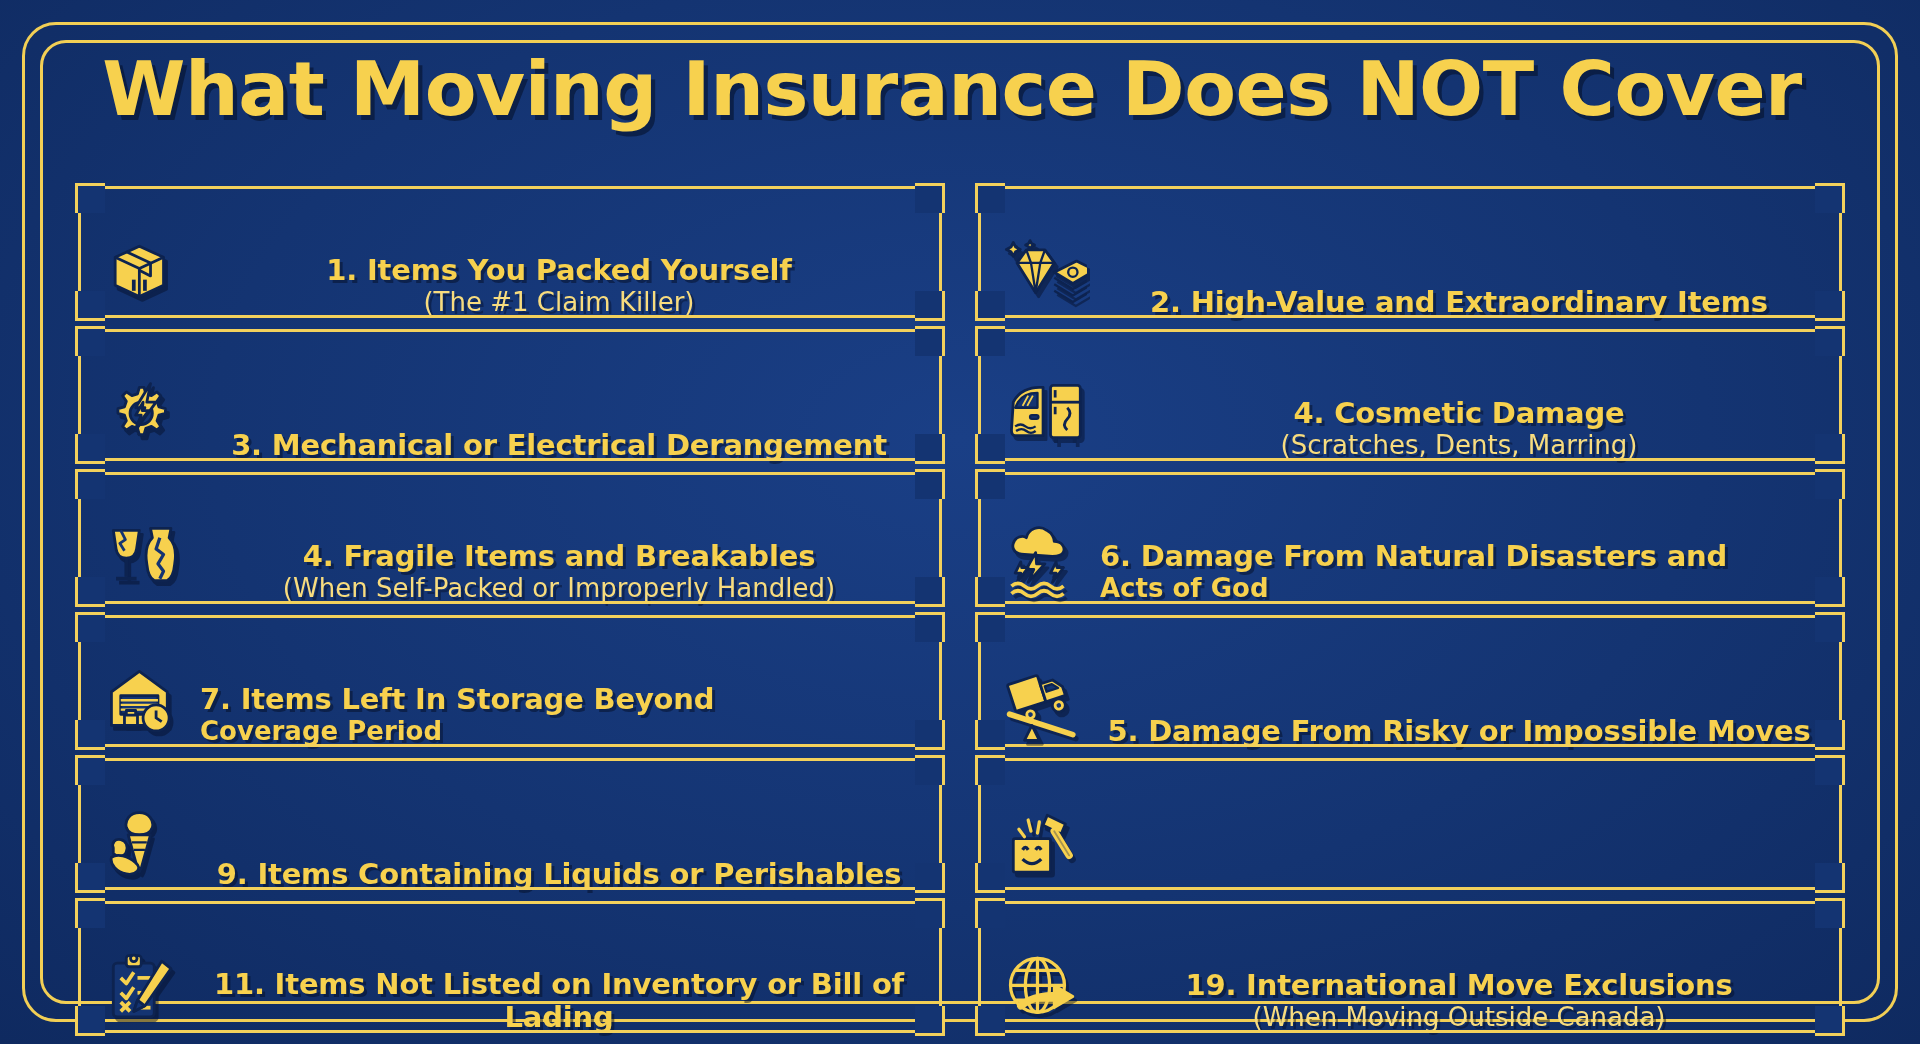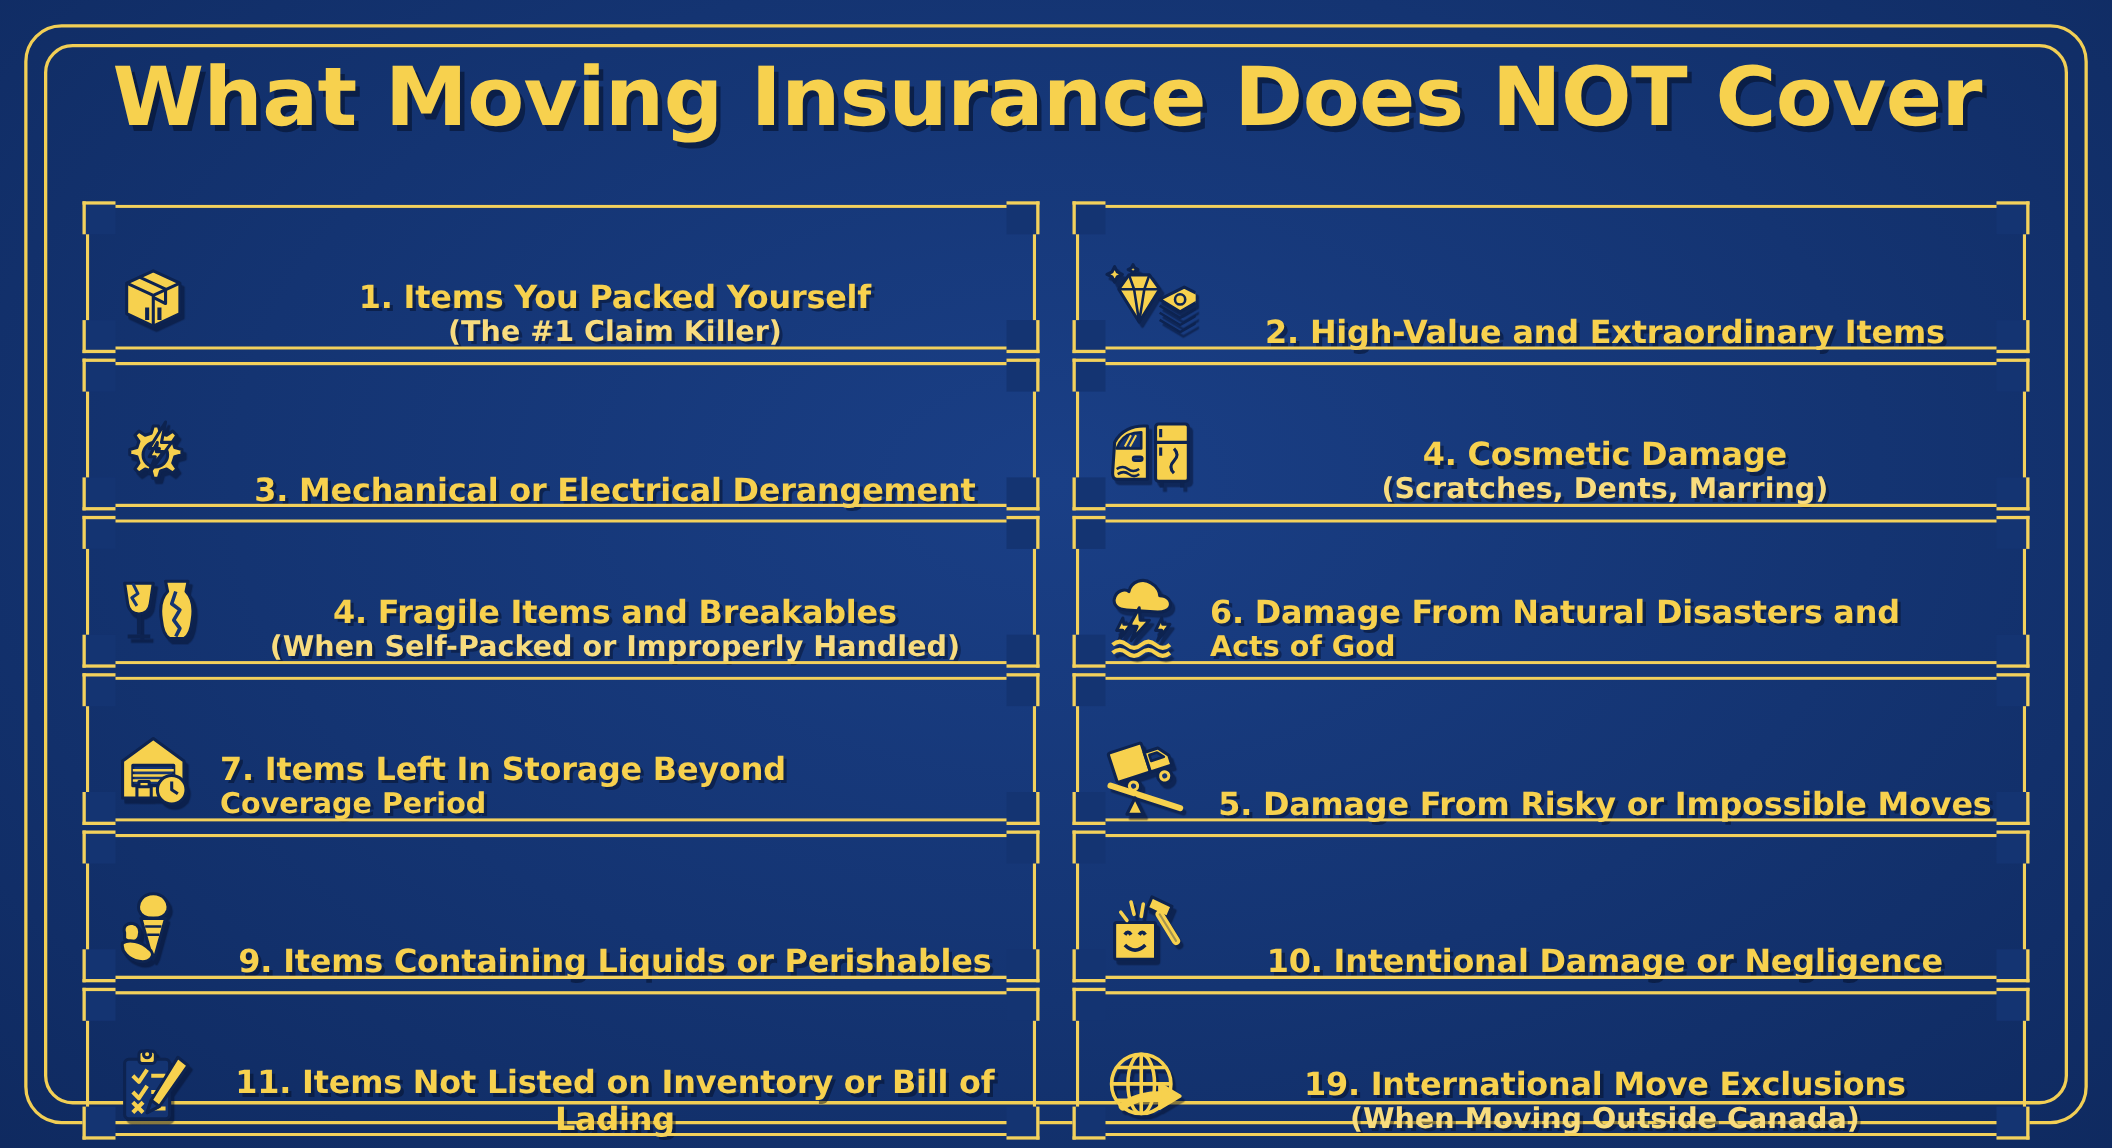--- a/index.html
+++ b/index.html
@@ -106,21 +106,21 @@
     font-size:29px;
     font-weight:bold;
     color:#f7d14e;
     line-height:1.12;
     letter-spacing:-0.2px;
     text-shadow:3px 3px 0 rgba(4,14,38,.5);
     font-family:"DejaVu Sans","Liberation Sans",sans-serif;
   }
   .lbl-sub{
     font-size:26px;
-    font-weight:bold;
+    font-weight:normal;
     color:#f8dc7e;
     line-height:1.15;
     margin-top:2px;
     text-shadow:3px 3px 0 rgba(4,14,38,.45);
     font-family:"DejaVu Sans","Liberation Sans",sans-serif;
   }
 </style>
 </head>
 <body>
 
@@ -277,23 +277,20 @@
       <div class="plaque">
         <div class="bracket"></div>
         <div class="corner tl"></div>
         <div class="corner tr"></div>
         <div class="corner bl"></div>
         <div class="corner br"></div>
         <div class="icon">
           <svg viewBox="-4 -4 86 86" width="86" height="80">
             <use href="#ic-hammer-smashing-box-icon"></use>
           </svg>
-        </div>
-        <div class="labels">
-          <div class="lbl-main">10. Intentional Damage or Negligence</div>
         </div>
       </div>
       <div class="plaque">
         <div class="bracket"></div>
         <div class="corner tl"></div>
         <div class="corner tr"></div>
         <div class="corner bl"></div>
         <div class="corner br"></div>
         <div class="icon">
           <svg viewBox="-4 -4 86 86" width="86" height="80">

